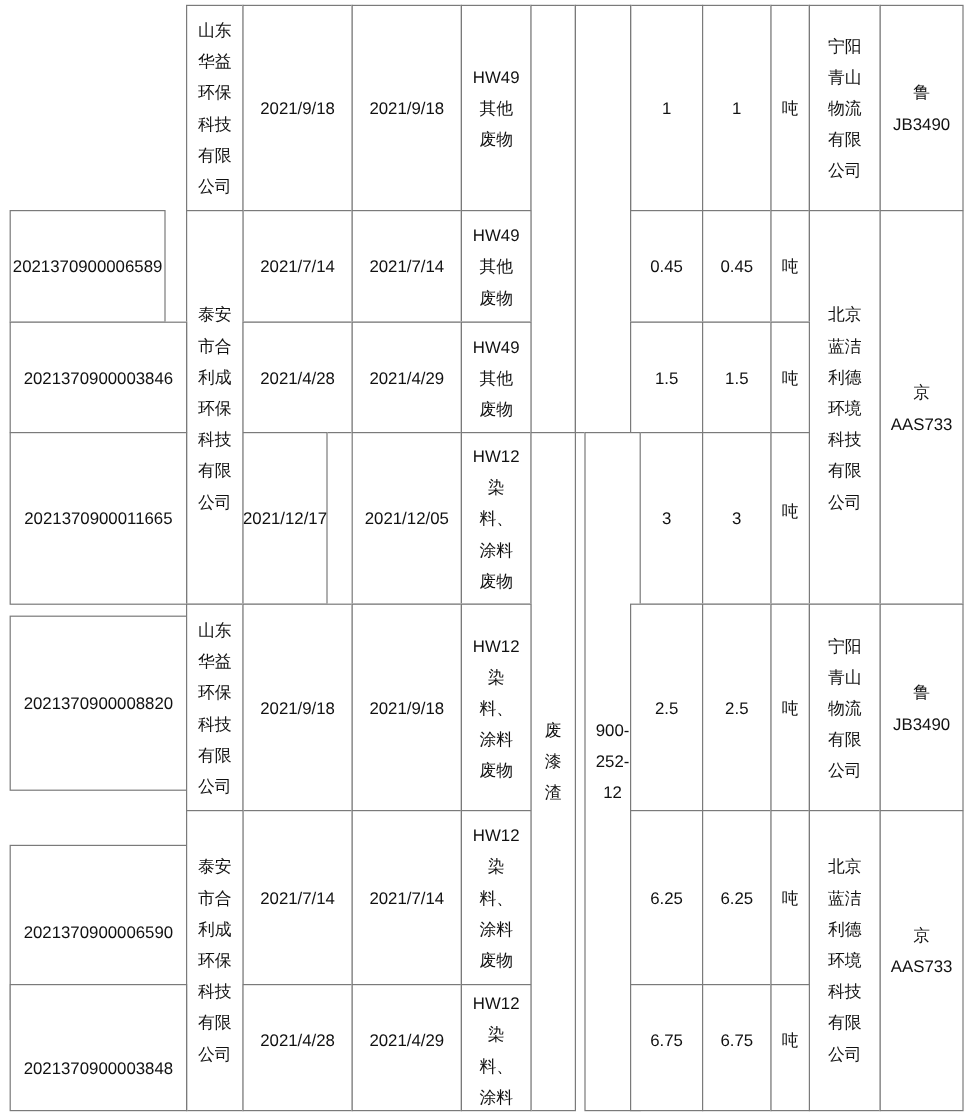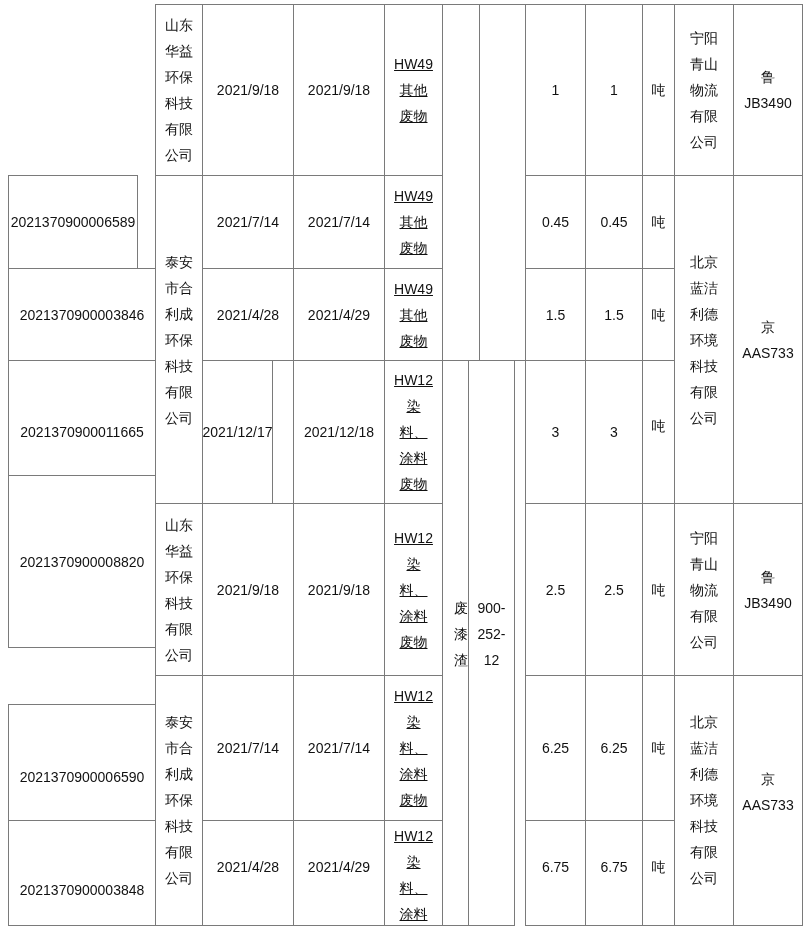--- a/index.html
+++ b/index.html
@@ -4,21 +4,21 @@
 <style>
   html, body { margin: 0; padding: 0; background: #ffffff; }
   body { width: 810px; height: 930px; position: relative; overflow: hidden;
          font-family: "Liberation Sans", "DejaVu Sans", sans-serif; color: #111; }
   .tbl { position: absolute; left: 0; top: 0; width: 810px; height: 930px; }
   .cell { position: absolute; box-sizing: border-box; border: 1px solid #7a7a7a;
           display: flex; align-items: center; justify-content: center; text-align: center;
           font-size: 14px; line-height: 26px; background: #fff; }
   .cell span { display: block; white-space: pre-line; }
   .narrow span { width: 34px; word-break: break-all; }
-  .narrow2 span { width: 40px; word-break: break-all; text-decoration: underline; }
+  .narrow2 span { width: 40px; word-break: break-all; }
 </style>
 </head>
 <body>
 
 <div class="tbl">
 
   <div class="cell narrow" style="left:155px;top:4px;width:48px;height:172px">
       <span>山东
 华益
 环保
@@ -137,21 +137,21 @@
       <span>吨</span>
     </div>
 
   <div class="cell" style="left:8px;top:360px;width:148px;height:144px">
       <span>2021370900011665</span>
     </div>
   <div class="cell" style="left:202px;top:360px;width:71px;height:144px">
       <span>2021/12/17</span>
     </div>
   <div class="cell" style="left:293px;top:360px;width:92px;height:144px">
-      <span>2021/12/18</span>
+      <span>2021/12/05</span>
     </div>
   <div class="cell narrow2" style="left:384px;top:360px;width:59px;height:144px">
       <span>HW12
 染
 料、
 涂料
 废物</span>
     </div>
   <div class="cell" style="left:525px;top:360px;width:61px;height:144px">
       <span>3</span>
@@ -161,27 +161,27 @@
     </div>
   <div class="cell" style="left:642px;top:360px;width:33px;height:144px;align-items:flex-start;padding-top:52px">
       <span>吨</span>
     </div>
 
   <div class="cell" style="left:442px;top:360px;width:38px;height:566px;align-items:flex-start;padding-top:234px">
       <span style="width:16px">废
 漆
 渣</span>
     </div>
-  <div class="cell" style="left:468px;top:360px;width:47px;height:566px;align-items:flex-start;padding-top:234px">
+  <div class="cell" style="left:487px;top:360px;width:47px;height:566px;align-items:flex-start;padding-top:234px">
       <span>900-
 252-
 12</span>
     </div>
 
-  <div class="cell" style="left:8px;top:475px;width:148px;height:173px">
+  <div class="cell" style="left:8px;top:513px;width:148px;height:146px">
       <span>2021370900008820</span>
     </div>
   <div class="cell narrow" style="left:155px;top:503px;width:48px;height:173px">
       <span>山东
 华益
 环保
 科技
 有限
 公司</span>
     </div>

